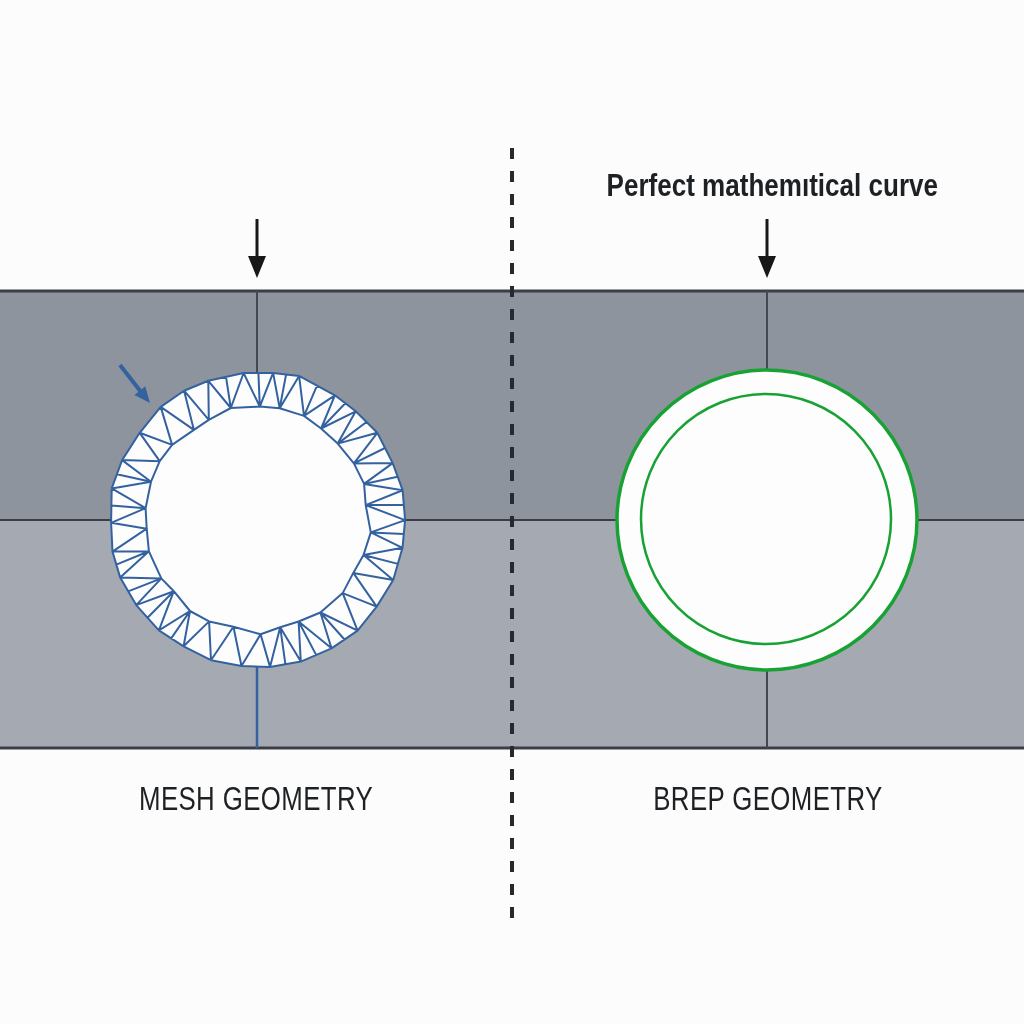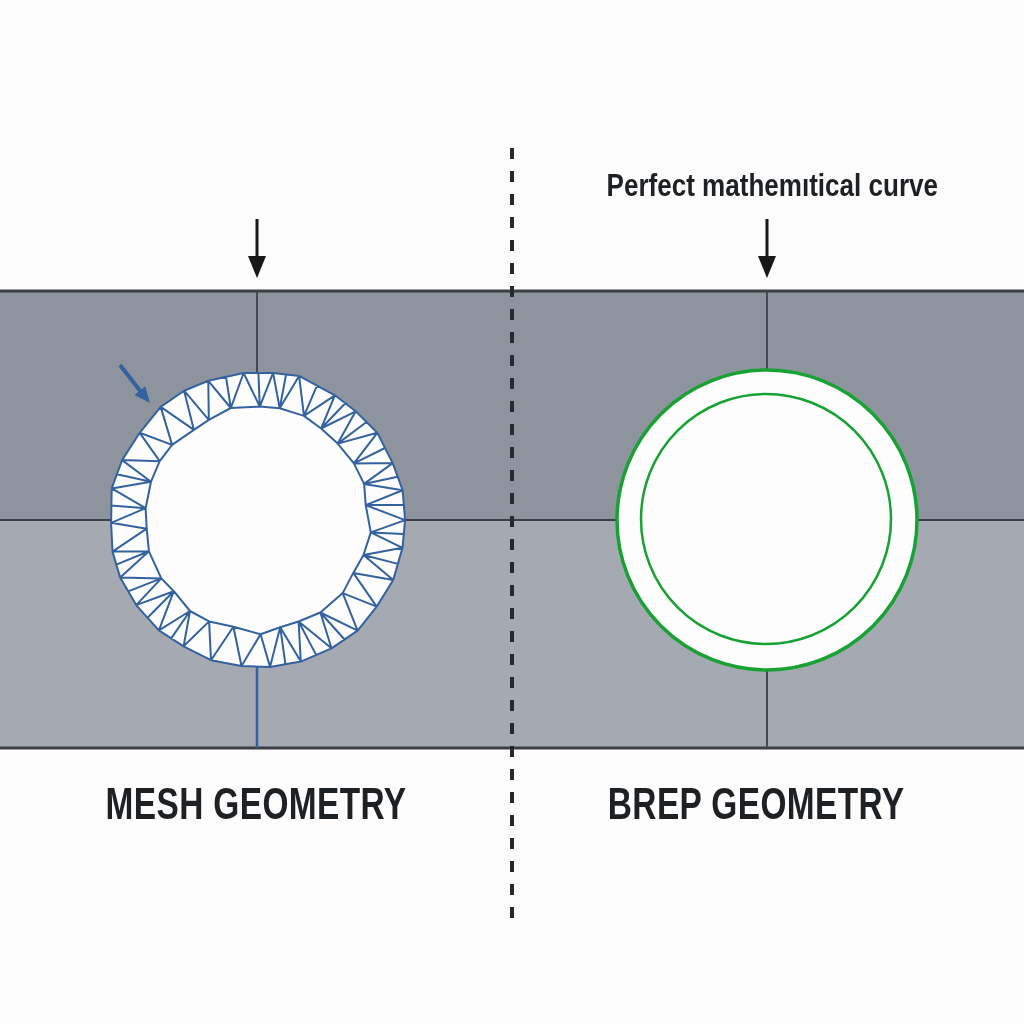--- a/index.html
+++ b/index.html
@@ -22,24 +22,24 @@
     pointer-events:none;
   }
   .half-label span{
     display:inline-block;
     white-space:nowrap;
   }
   .caption{top:168px;font-size:31px;font-weight:600;}
   .caption span{transform:scaleX(0.84);}
   .caption.left-side{left:2px;}
   .caption.right-side{left:516px;}
-  .title{top:779px;font-size:44px;font-weight:700;letter-spacing:0.5px;}
+  .title{top:779px;font-size:34px;font-weight:400;letter-spacing:0.5px;}
   .title span{transform:scaleX(0.76);}
   .title.left-side{left:0px;}
-  .title.right-side{left:500px;}
+  .title.right-side{left:512px;}
 </style>
 </head>
 <body>
 
 <div class="stage">
 
   <svg id="fig" width="1024" height="1024" viewBox="0 0 1024 1024">
       <rect x="0" y="291" width="1024" height="229" fill="#8e949e"></rect>
       <rect x="0" y="520" width="1024" height="228" fill="#a4a9b2"></rect>
       <line x1="0" y1="291" x2="1024" y2="291" stroke="#3b3f45" stroke-width="3" stroke-linecap="butt"></line>

